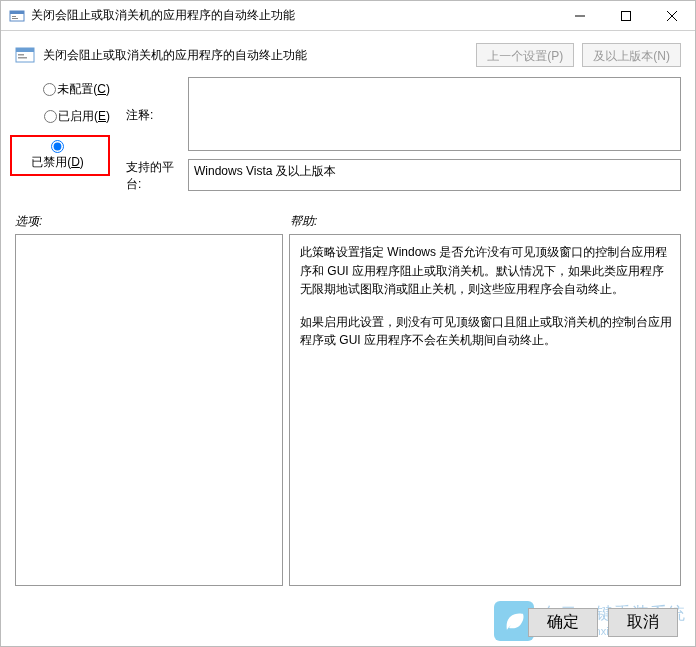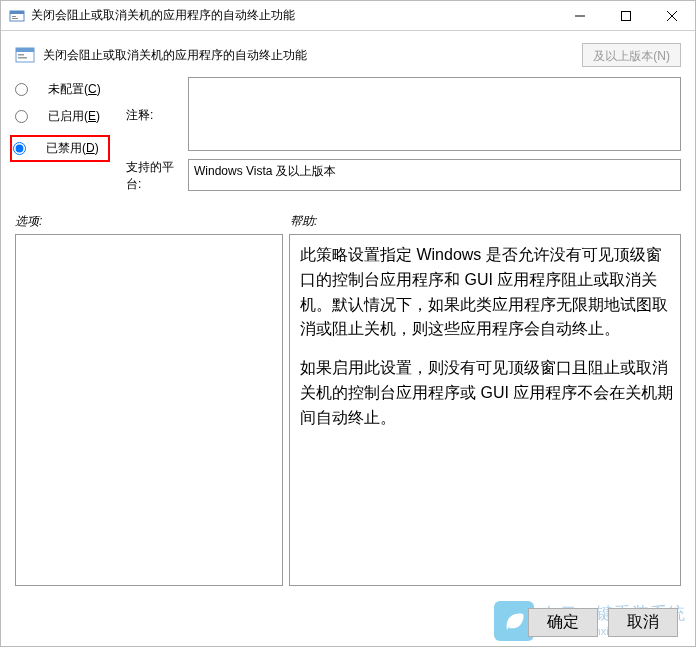--- a/index.html
+++ b/index.html
@@ -92,34 +92,36 @@
       gap: 16px;
       margin-bottom: 8px;
     }
     .radios {
       width: 95px;
       padding-top: 4px;
     }
     .radio-item {
       display: flex;
       align-items: center;
-      gap: 20px;
+      gap: 1px;
       margin-bottom: 10px;
       font-size: 12px;
       white-space: nowrap;
+      justify-content: flex-end;
     }
     .radio-item input[type=radio] {
       width: 13px;
       height: 13px;
     }
     .radio-item.highlighted {
       border: 2px solid #ff0000;
       padding: 3px 6px 3px 1px;
       margin-left: -5px;
       margin-bottom: 7px;
+      flex-direction: column;
     }
     .accel {
       text-decoration: underline;
     }
     
     .right-col {
       flex: 1;
     }
     .field-row {
       display: flex;
@@ -171,21 +173,21 @@
     .options-panel {
       width: 268px;
       border: 1px solid #999;
       background: #fff;
     }
     .help-panel {
       flex: 1;
       border: 1px solid #999;
       background: #fff;
       padding: 8px 6px 8px 10px;
-      font-size: 16px;
+      font-size: 12px;
       line-height: 1.55;
       overflow-y: scroll;
       position: relative;
     }
     .help-panel p {
       margin-bottom: 14px;
     }
 
     
     .bottom-buttons {
@@ -298,20 +300,21 @@
 <div class="header-row">
   <span class="header-icon">
     <svg width="20" height="18" viewBox="0 0 20 18">
       <rect x="1" y="2" width="18" height="14" fill="#fff" stroke="#6a9ed4" stroke-width="1"></rect>
       <rect x="1" y="2" width="18" height="4" fill="#6a9ed4"></rect>
       <rect x="3" y="8" width="6" height="1.5" fill="#999"></rect>
       <rect x="3" y="11" width="9" height="1.5" fill="#999"></rect>
     </svg>
   </span>
   <span class="header-title">关闭会阻止或取消关机的应用程序的自动终止功能</span>
+  <button class="nav-btn" disabled="">上一个设置(P)</button>
   <button class="nav-btn" disabled="">及以上版本(N)</button>
 </div>
 
 <div class="content">
 
   <div class="config-row">
     <div class="radios">
       <label class="radio-item">
         <input type="radio" name="cfg" style="">
         <span><span>未配置(</span><span class="accel">C</span><span>)</span></span>

